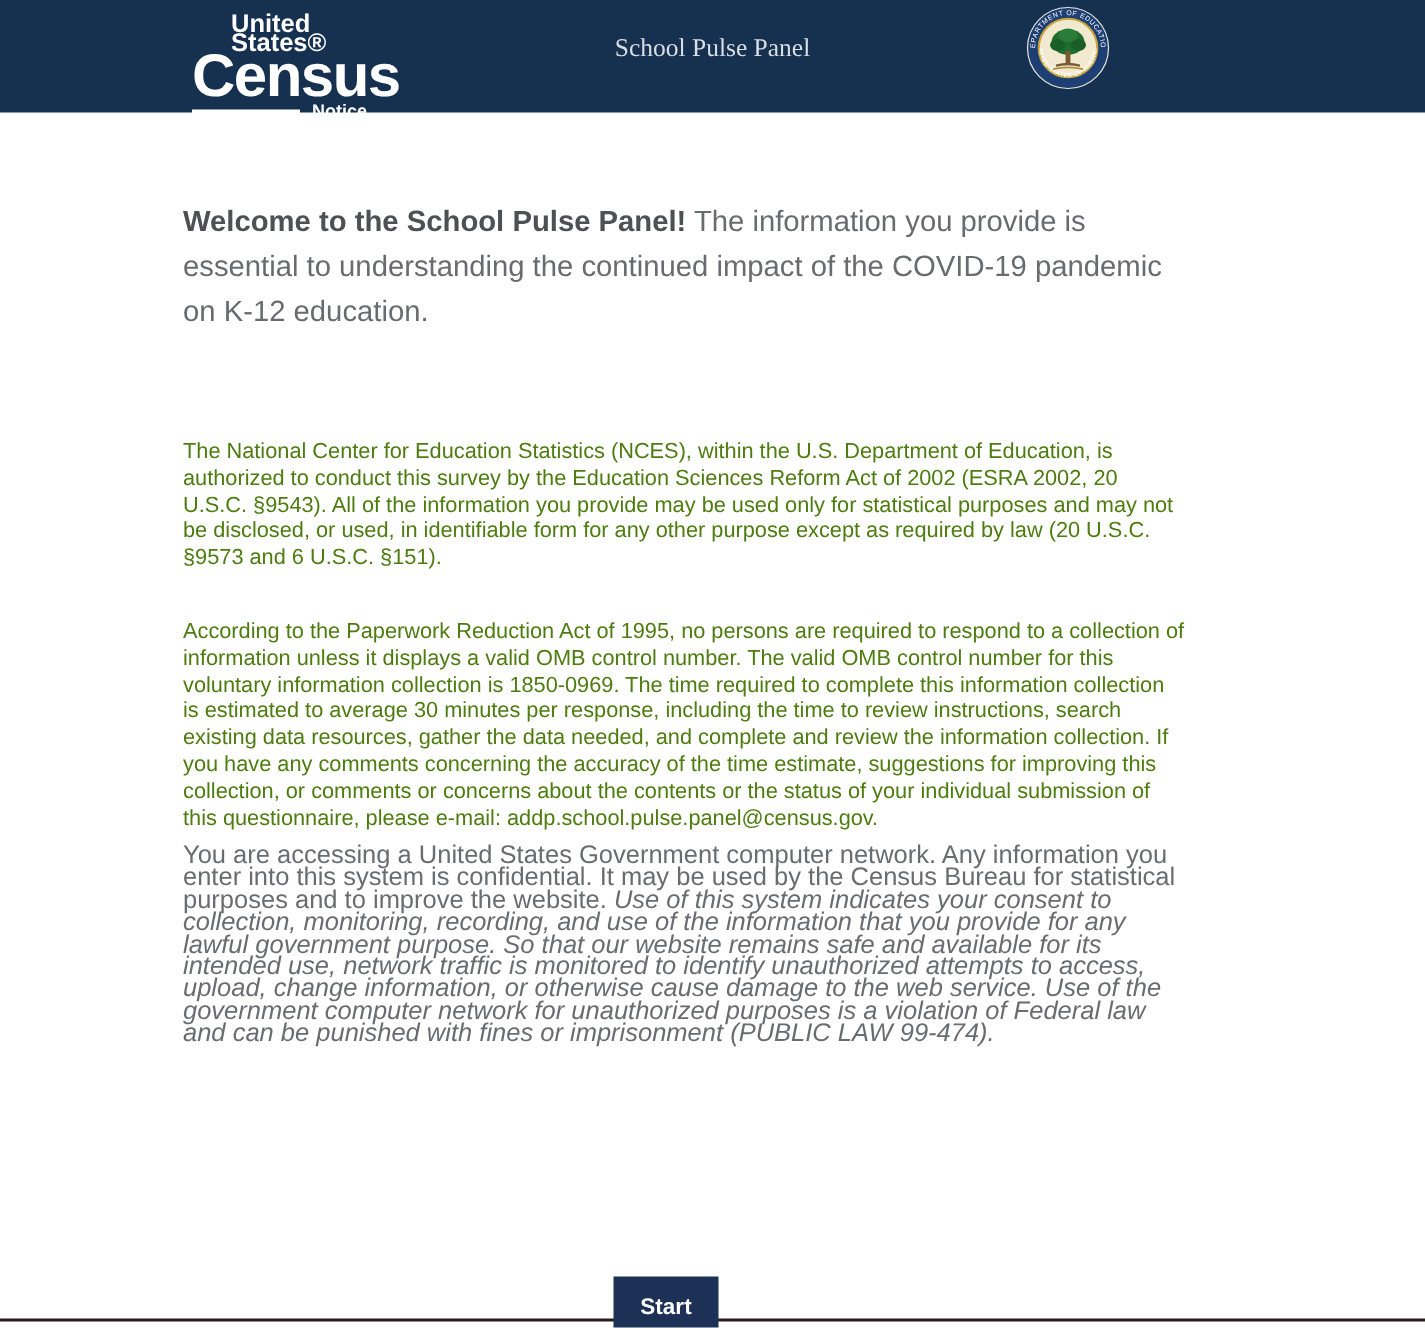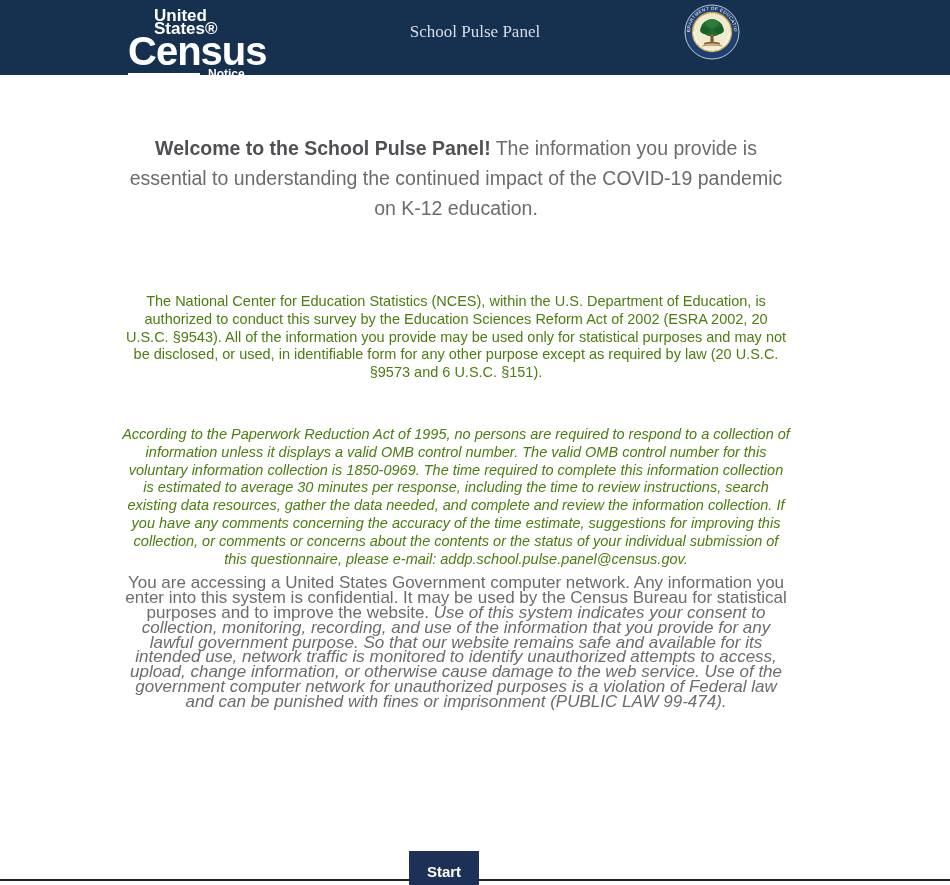--- a/index.html
+++ b/index.html
@@ -35,32 +35,32 @@
   .header-title{
     position:absolute;left:0;right:0;top:22px;text-align:center;
     font-family:"Liberation Serif", serif;font-size:17px;color:#d9dee5;
   }
   .ed-seal{
     position:absolute;left:684px;top:4px;width:56px;height:56px;
   }
 
   
   .content{
-    position:absolute;left:122px;top:75px;width:668px;text-align:center;
+    position:absolute;left:122px;top:75px;width:668px;
   }
   .welcome{
     margin:58px 0 0 0;
     font-size:19.5px;line-height:30px;color:#6a6b6e;font-weight:normal;
   }
   .welcome strong{color:#4f5053;font-weight:bold;}
   .para{
     margin:0;font-size:14.5px;line-height:17.8px;color:#4d7c0f;
   }
   .p-nces{margin-top:70px;}
-  .p-paperwork{margin-top:44px;font-style:italic;}
+  .p-paperwork{margin-top:31px;}
   .notice-heading{
     margin:48px 0 0 0;font-size:13px;line-height:15px;color:#6b6c6f;font-style:italic;
   }
   .notice-para{
     margin:8px 0 0 0;font-size:17px;line-height:14.8px;color:#6b6c6f;
   }
   .notice-para .it{font-style:italic;}
 
   
   .bottom-divider{

